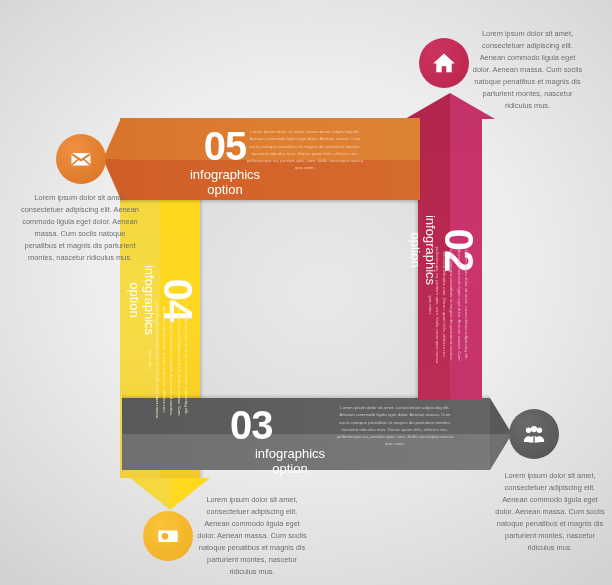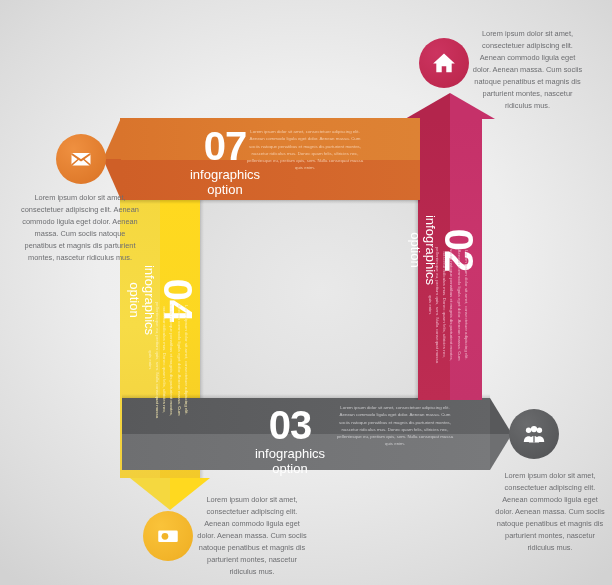--- a/index.html
+++ b/index.html
@@ -62,21 +62,21 @@
 
   .n01{position:absolute;left:170px;top:126px;width:110px;font-size:40px;text-align:center;}
   .l01{position:absolute;left:155px;top:168px;width:140px;font-size:13px;}
   .t01{position:absolute;left:245px;top:128px;width:120px;font-size:4.4px;line-height:1.65;color:#f6cfae;text-align:center;opacity:.95;}
 
   .vert{position:absolute;transform-origin:0 0;}
   .n02{left:479px;top:175px;width:150px;font-size:40px;text-align:center;transform:rotate(90deg);}
   .l02{left:437px;top:175px;width:150px;font-size:13px;transform:rotate(90deg);}
   .t02{left:470px;top:245px;width:120px;font-size:4.4px;line-height:1.65;color:#eeb6c9;text-align:center;transform:rotate(90deg);opacity:.95;}
 
-  .n03{position:absolute;left:230px;top:405px;width:120px;font-size:40px;text-align:center;}
+  .n03{position:absolute;left:230px;top:405px;width:120px;font-size:40px;text-align:left;}
   .l03{position:absolute;left:220px;top:447px;width:140px;font-size:13px;}
   .t03{position:absolute;left:335px;top:404px;width:120px;font-size:4.4px;line-height:1.65;color:#cfcfd1;text-align:center;opacity:.95;}
 
   .n04{left:198px;top:225px;width:150px;font-size:40px;text-align:center;transform:rotate(90deg);}
   .l04{left:156px;top:225px;width:150px;font-size:13px;transform:rotate(90deg);}
   .t04{left:190px;top:300px;width:120px;font-size:4.4px;line-height:1.65;color:#fdf0b4;text-align:center;transform:rotate(90deg);opacity:.9;}
 
   
   .circle{position:absolute;border-radius:50%;display:flex;align-items:center;justify-content:center;}
   .c-mail{left:56px;top:134px;width:50px;height:50px;background:radial-gradient(circle at 35% 30%,#ef9040,#e07b2c 70%,#d86f25);}
@@ -123,21 +123,21 @@
   </div>
 
   <div class="bar o-shadow"></div>
   <div class="bar o-body-top"></div>
   <div class="bar o-body-bot"></div>
   <div class="o-arrow">
     <i class="t"></i>
       <i class="b"></i>
   </div>
 
-  <div class="num n01">07</div>
+  <div class="num n01">05</div>
   <div class="opt l01">infographics<br>option</div>
   <div class="t01">Lorem ipsum dolor sit amet, consectetuer adipiscing elit. Aenean commodo ligula eget dolor. Aenean massa. Cum sociis natoque penatibus et magnis dis parturient montes, nascetur ridiculus mus. Donec quam felis, ultricies nec, pellentesque eu, pretium quis, sem. Nulla consequat massa quis enim.</div>
 
   <div class="num vert n02">02</div>
   <div class="opt vert l02">infographics<br>option</div>
   <div class="vert t02">Lorem ipsum dolor sit amet, consectetuer adipiscing elit. Aenean commodo ligula eget dolor. Aenean massa. Cum sociis natoque penatibus et magnis dis parturient montes, nascetur ridiculus mus. Donec quam felis, ultricies nec, pellentesque eu, pretium quis, sem. Nulla consequat massa quis enim.</div>
 
   <div class="num n03">03</div>
   <div class="opt l03">infographics<br>option</div>
   <div class="t03">Lorem ipsum dolor sit amet, consectetuer adipiscing elit. Aenean commodo ligula eget dolor. Aenean massa. Cum sociis natoque penatibus et magnis dis parturient montes, nascetur ridiculus mus. Donec quam felis, ultricies nec, pellentesque eu, pretium quis, sem. Nulla consequat massa quis enim.</div>

